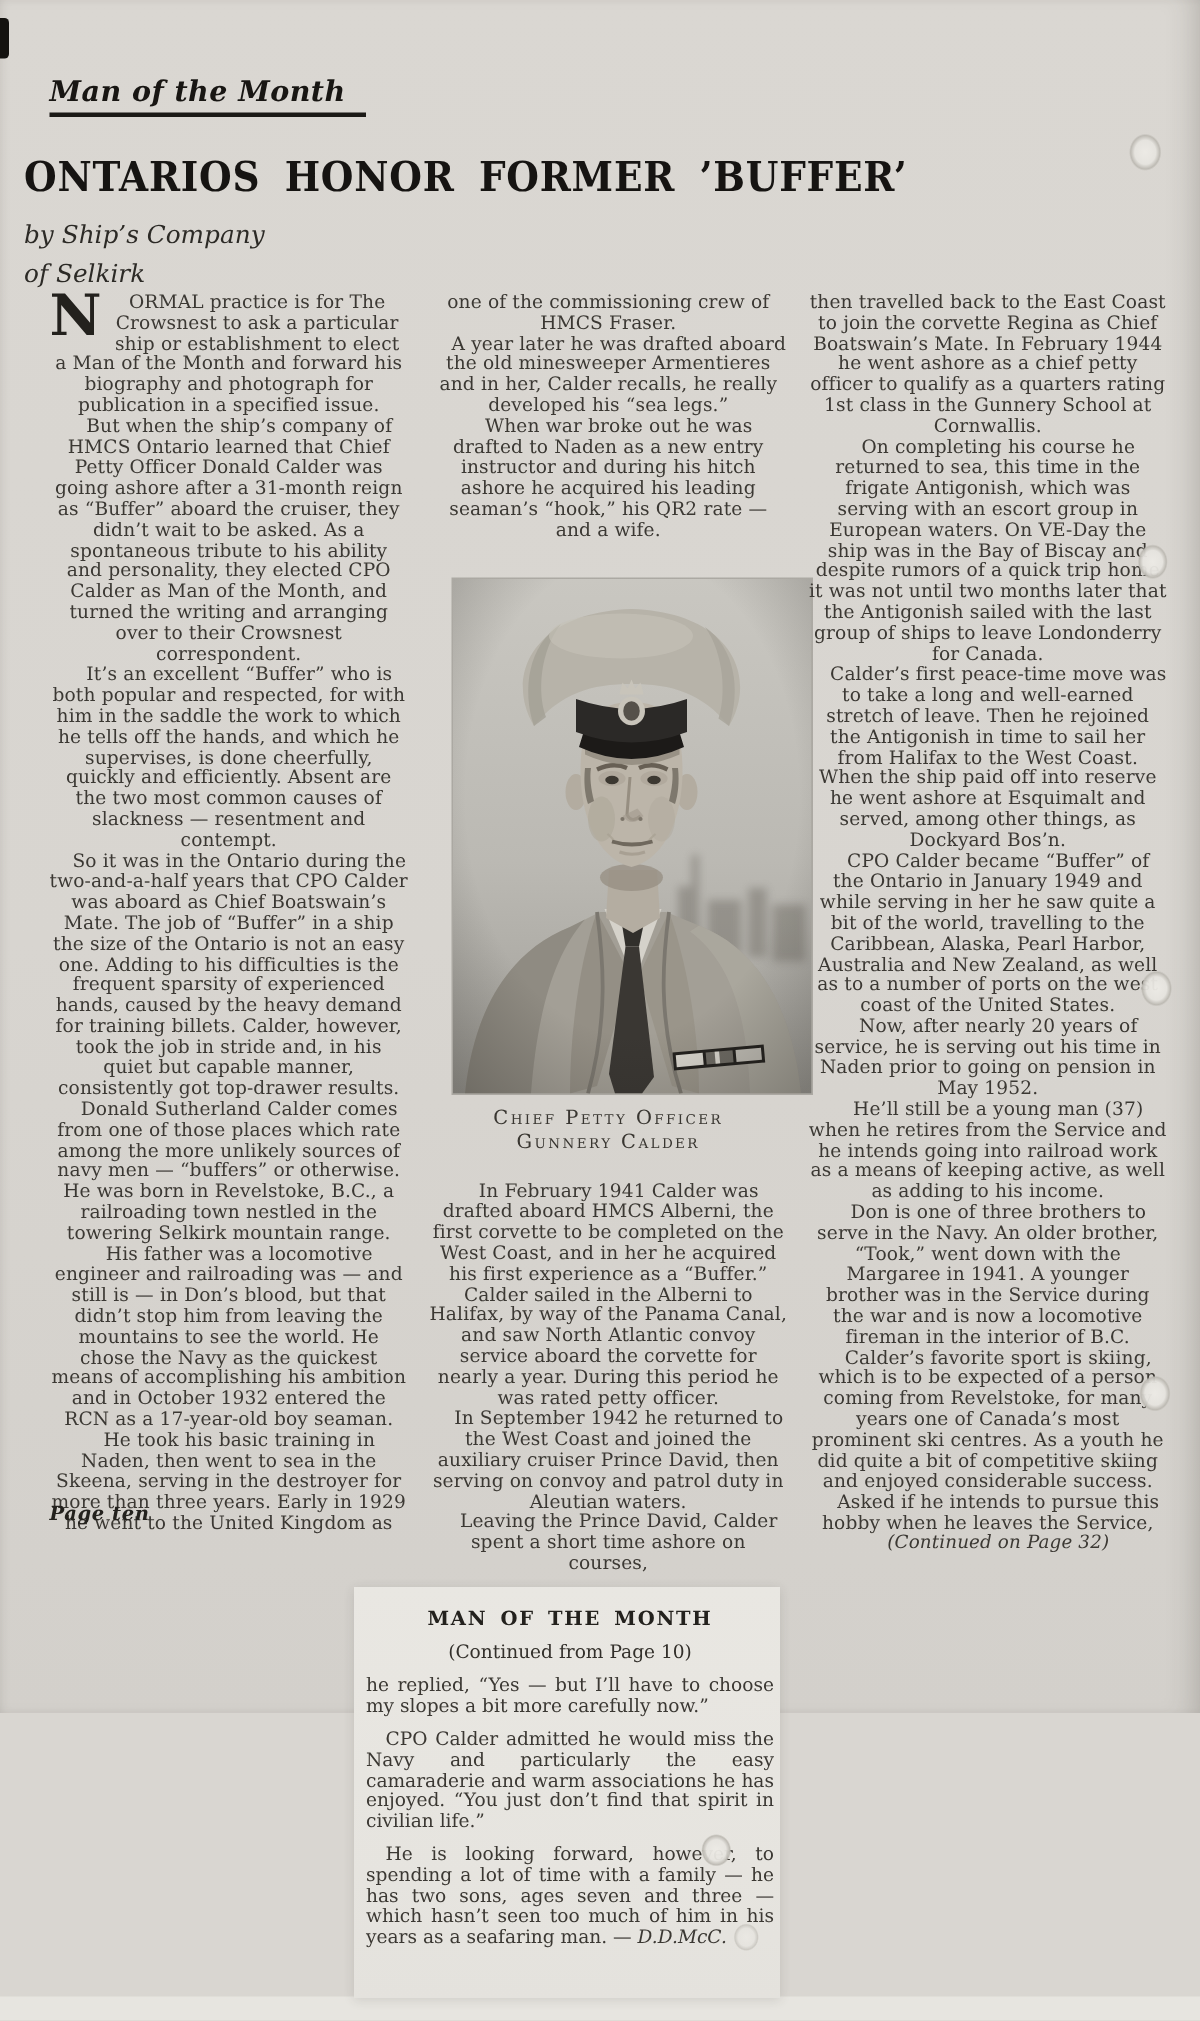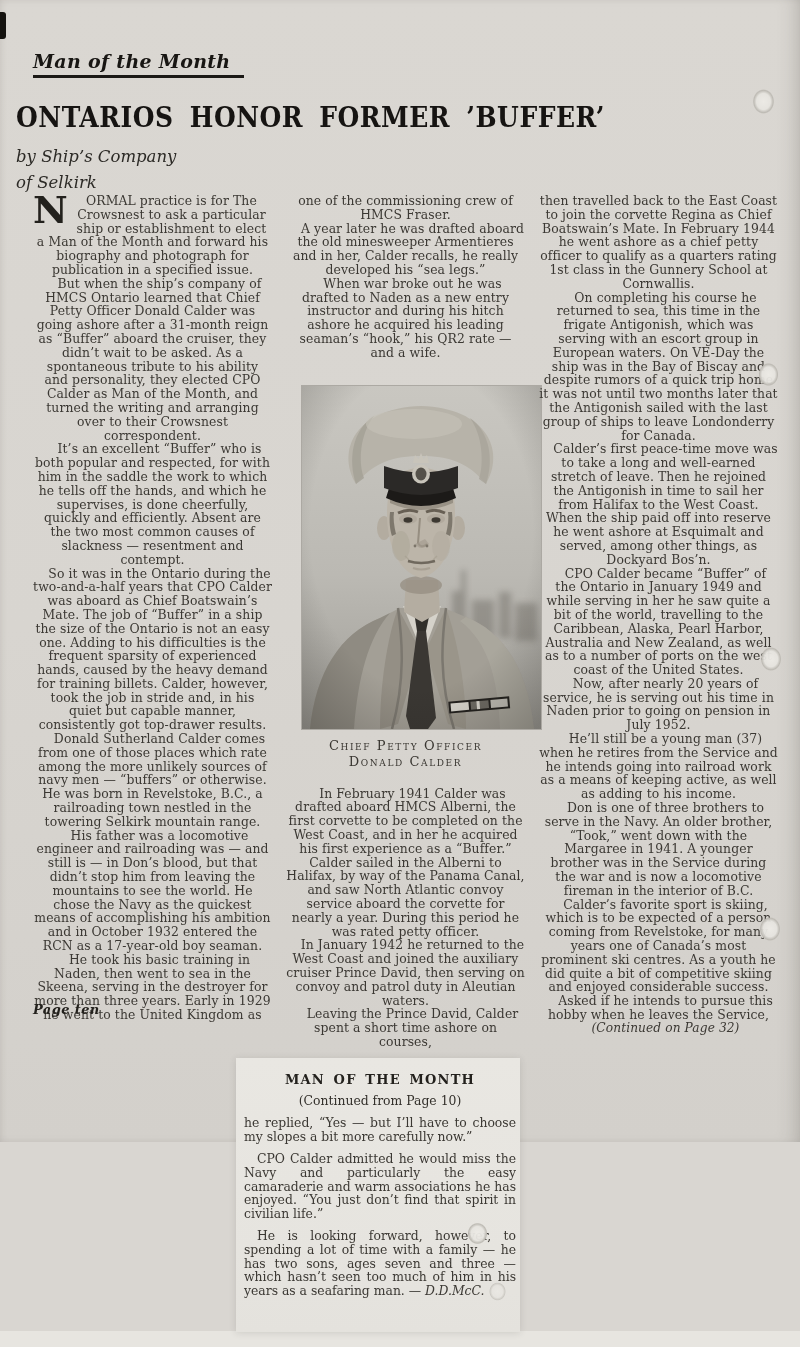--- a/index.html
+++ b/index.html
@@ -188,35 +188,35 @@
               <ellipse cx="119" cy="88" rx="5.5" ry="6.5" fill="#55514a"></ellipse>
             </g>
 
             <path d="M88,126 C87,136 88,144 90,150 L94,148 C92,140 91,132 92,126 Z" fill="#6a645a" opacity="0.75"></path>
             <path d="M150,126 C151,136 150,144 148,150 L144,148 C146,140 147,132 146,126 Z" fill="#6a645a" opacity="0.75"></path>
             <rect width="239" height="343" fill="url(#vig)"></rect>
           </svg>
         </div>
         <figcaption>
           <div>Chief Petty Officer</div>
-          <div>Donald Calder</div>
+          <div>Gunnery Calder</div>
         </figcaption>
       </figure>
 
       <p class="after-photo">In February 1941 Calder was drafted aboard HMCS Alberni, the first corvette to be completed on the West Coast, and in her he acquired his first experience as a “Buffer.” Calder sailed in the Alberni to Halifax, by way of the Panama Canal, and saw North Atlantic convoy service aboard the corvette for nearly a year. During this period he was rated petty officer.</p>
-      <p>In January 1942 he returned to the West Coast and joined the auxiliary cruiser Prince David, then serving on convoy and patrol duty in Aleutian waters.</p>
+      <p>In September 1942 he returned to the West Coast and joined the auxiliary cruiser Prince David, then serving on convoy and patrol duty in Aleutian waters.</p>
       <p>Leaving the Prince David, Calder spent a short time ashore on courses,</p>
     </div>
 
     <div class="col">
       <p class="noindent">then travelled back to the East Coast to join the corvette Regina as Chief Boatswain’s Mate. In February 1944 he went ashore as a chief petty officer to qualify as a quarters rating 1st class in the Gunnery School at Cornwallis.</p>
       <p>On completing his course he returned to sea, this time in the frigate Antigonish, which was serving with an escort group in European waters. On VE-Day the ship was in the Bay of Biscay and despite rumors of a quick trip home it was not until two months later that the Antigonish sailed with the last group of ships to leave Londonderry for Canada.</p>
       <p>Calder’s first peace-time move was to take a long and well-earned stretch of leave. Then he rejoined the Antigonish in time to sail her from Halifax to the West Coast. When the ship paid off into reserve he went ashore at Esquimalt and served, among other things, as Dockyard Bos’n.</p>
       <p>CPO Calder became “Buffer” of the Ontario in January 1949 and while serving in her he saw quite a bit of the world, travelling to the Caribbean, Alaska, Pearl Harbor, Australia and New Zealand, as well as to a number of ports on the west coast of the United States.</p>
-      <p>Now, after nearly 20 years of service, he is serving out his time in Naden prior to going on pension in July 1952.</p>
+      <p>Now, after nearly 20 years of service, he is serving out his time in Naden prior to going on pension in May 1952.</p>
       <p>He’ll still be a young man (37) when he retires from the Service and he intends going into railroad work as a means of keeping active, as well as adding to his income.</p>
       <p>Don is one of three brothers to serve in the Navy. An older brother, “Took,” went down with the Margaree in 1941. A younger brother was in the Service during the war and is now a locomotive fireman in the interior of B.C.</p>
       <p>Calder’s favorite sport is skiing, which is to be expected of a person coming from Revelstoke, for many years one of Canada’s most prominent ski centres. As a youth he did quite a bit of competitive skiing and enjoyed considerable success.</p>
       <p>Asked if he intends to pursue this hobby when he leaves the Service,</p>
       <p class="continued-note">(Continued on Page 32)</p>
     </div>
 
   </div>
 
   <div class="page-num">Page ten</div>

